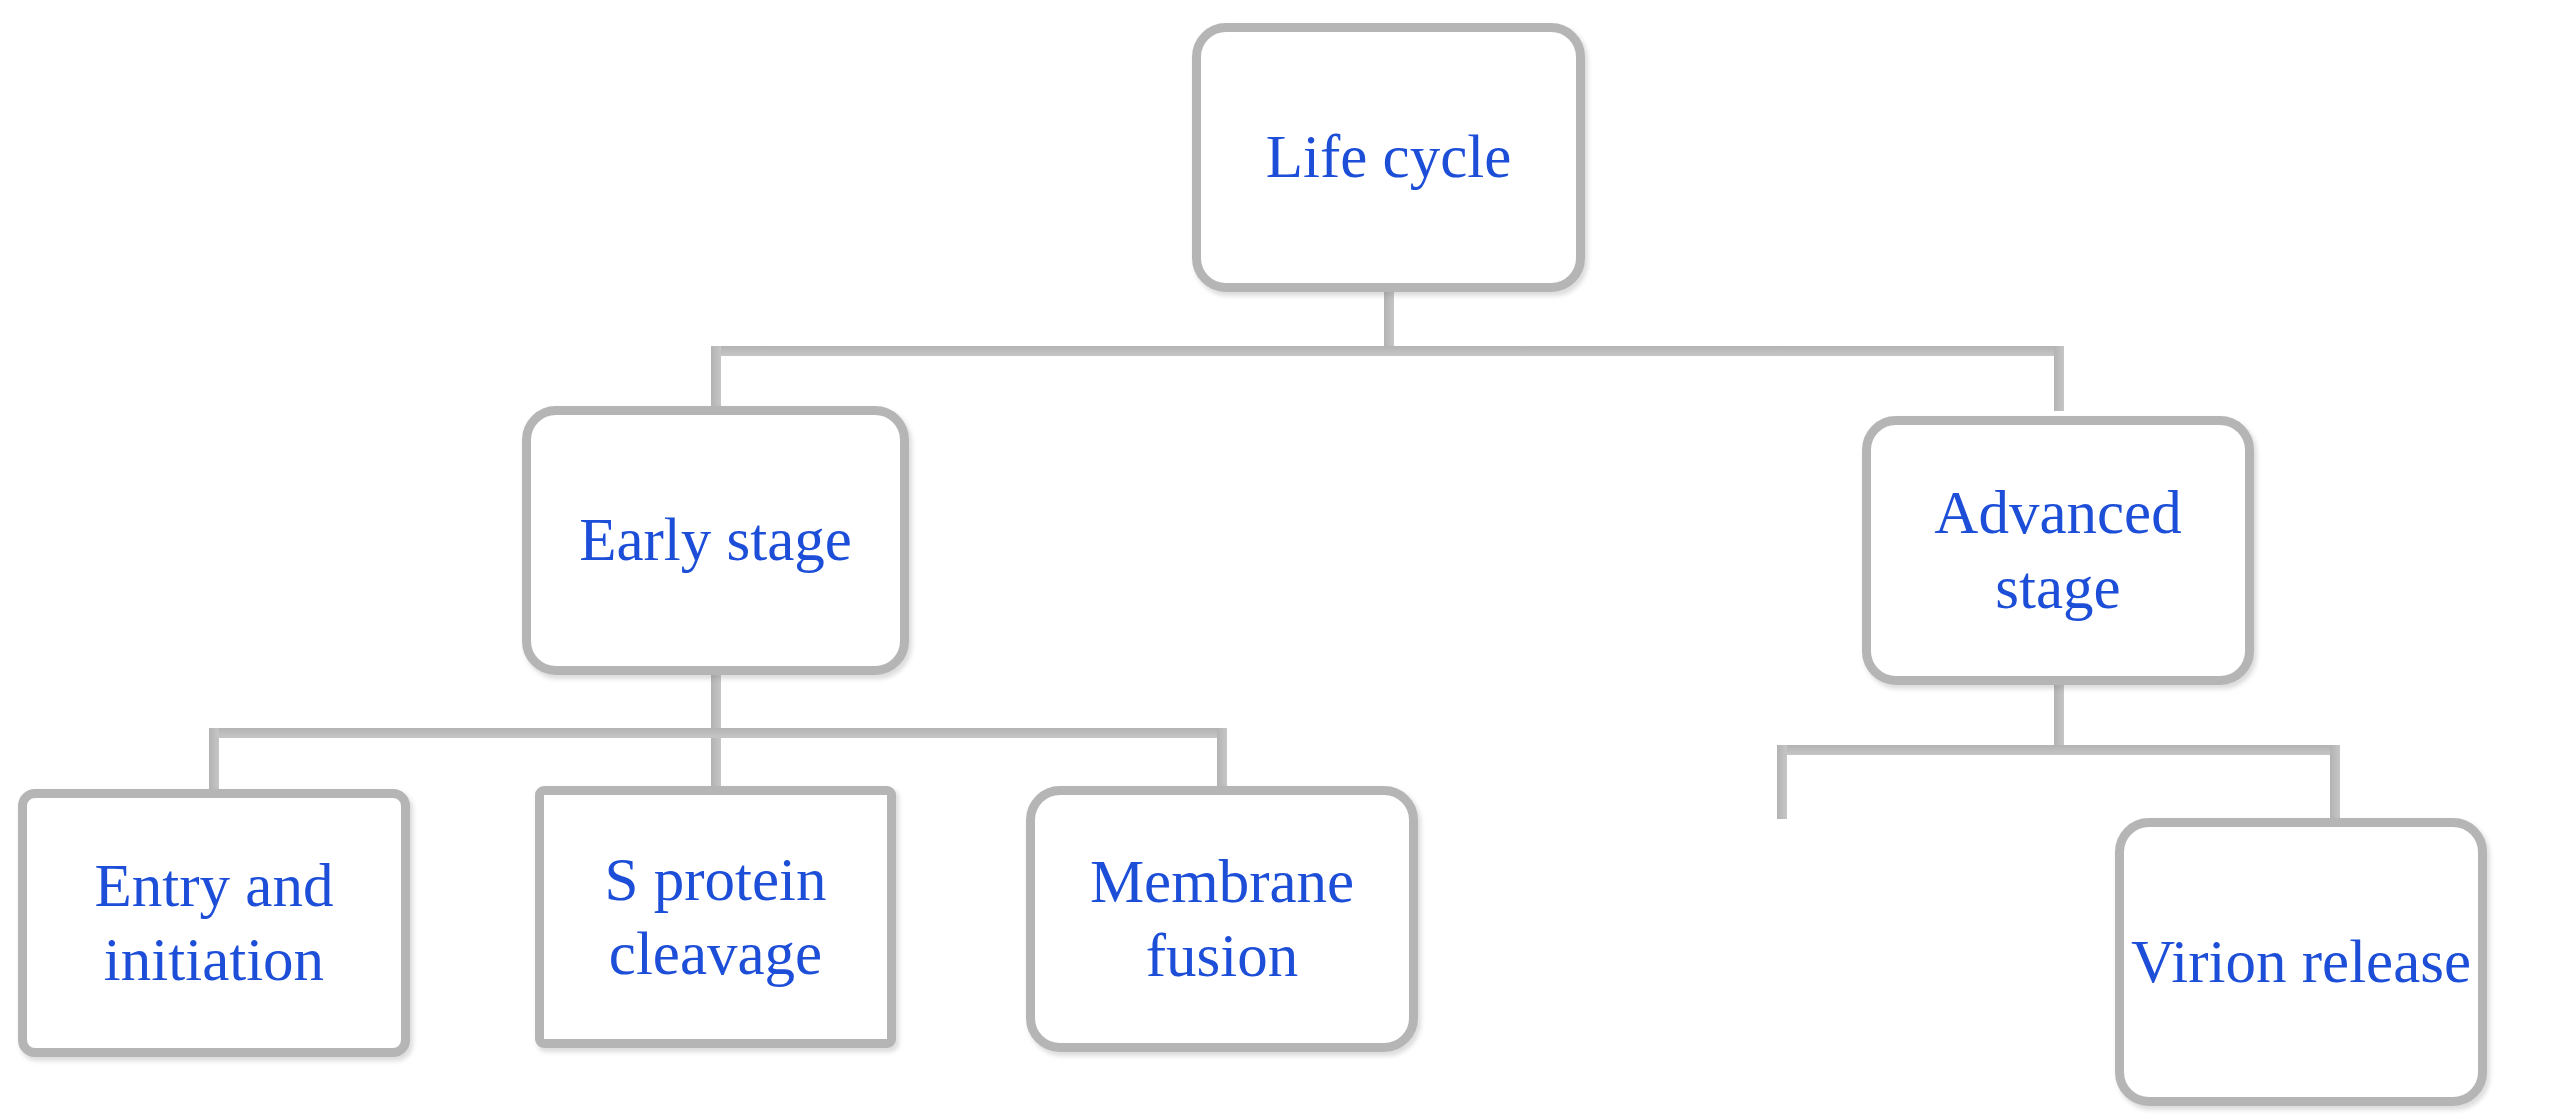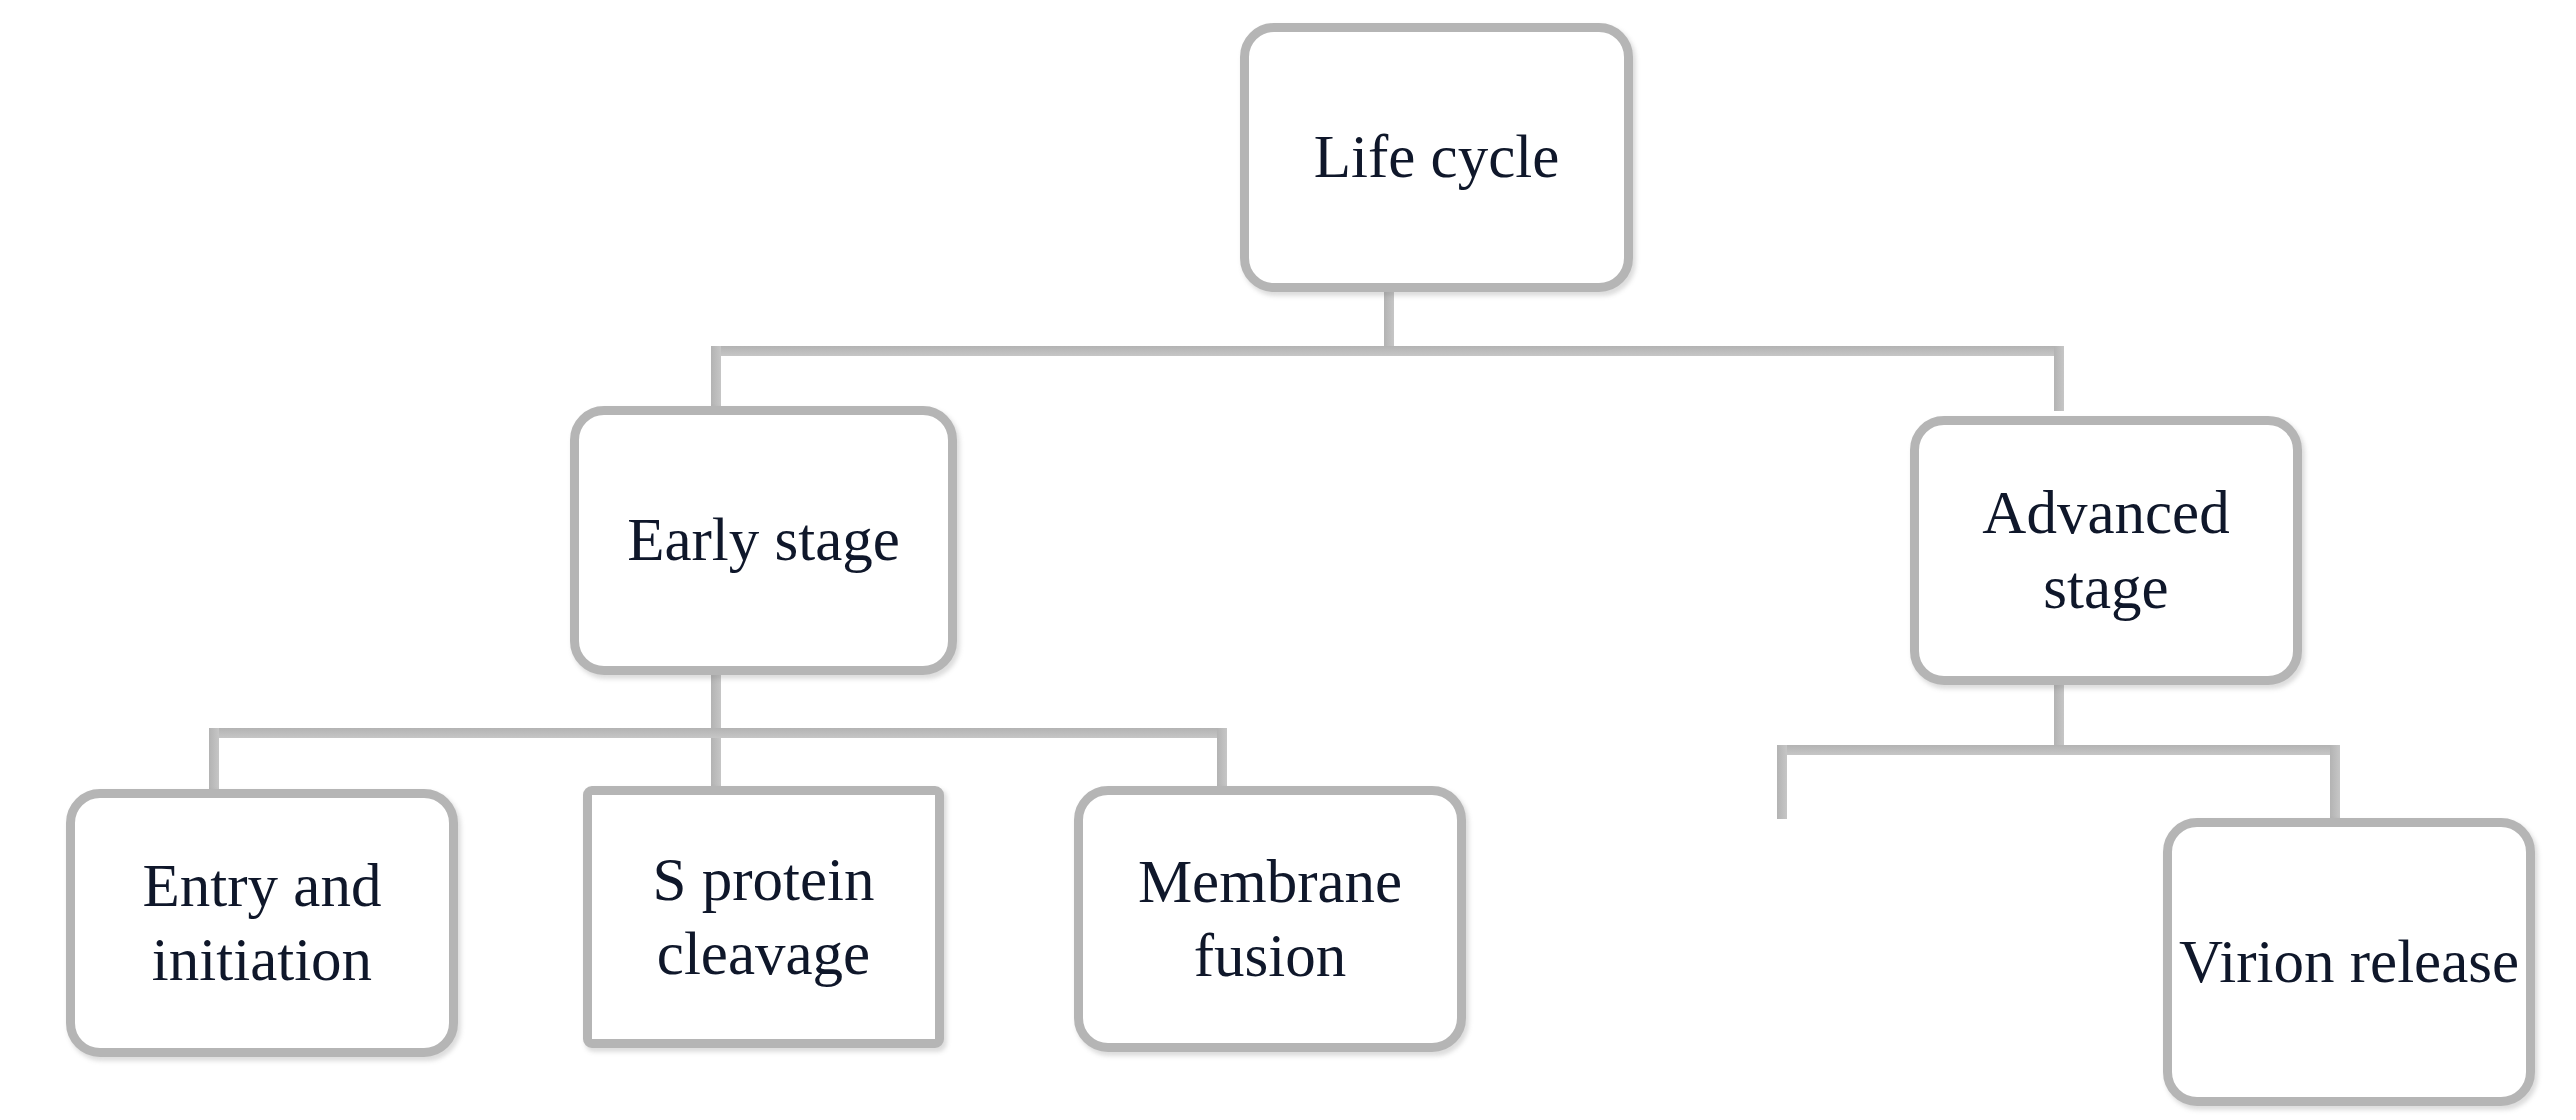--- a/index.html
+++ b/index.html
@@ -27,26 +27,25 @@
     position: absolute;
     box-sizing: border-box;
     background: #ffffff;
     border: 9px solid #b5b5b5;
     border-radius: 34px;
     box-shadow: 2.4px 3.2px 4px rgba(120,120,120,0.25);
     display: flex;
     align-items: center;
     justify-content: center;
     text-align: center;
-    color: #0f172a;
+    color: #1d4ed8;
     font-size: 61px;
     line-height: 1.22;
     white-space: pre-line;
     letter-spacing: 0px;
-    margin-left: 48px;
   }
 </style>
 </head>
 <body>
 
 <div id="canvas">
 
   <div class="connector vert" style="left:1384px; top:289px;  width:9.7px;   height:67px;"></div>
   <div class="connector" style="left:711px;  top:346px;  width:1352px; height:9.7px;"></div>
   <div class="connector vert" style="left:711px;  top:346px;  width:9.7px;   height:65px;"></div>
@@ -66,21 +65,21 @@
 
   <div class="node" style="left:522px;  top:406px;  width:387px; height:269px;">
     <span>Early stage</span>
   </div>
 
   <div class="node" style="left:1862px; top:416px;  width:392px; height:269px;">
     <span>Advanced
 stage</span>
   </div>
 
-  <div class="node" style="left:18px; top:789px;  width:392px; height:268px;">
+  <div class="node" style="left:18px; top:789px;  width:392px; height:268px;border-radius:17px;">
     <span>Entry and
 initiation</span>
   </div>
 
   <div class="node" style="left:535px; top:786px; width:361px; height:262px;border-radius:9px;">
     <span>S protein
 cleavage</span>
   </div>
 
   <div class="node" style="left:1026px; top:786px; width:392px; height:266px;">

